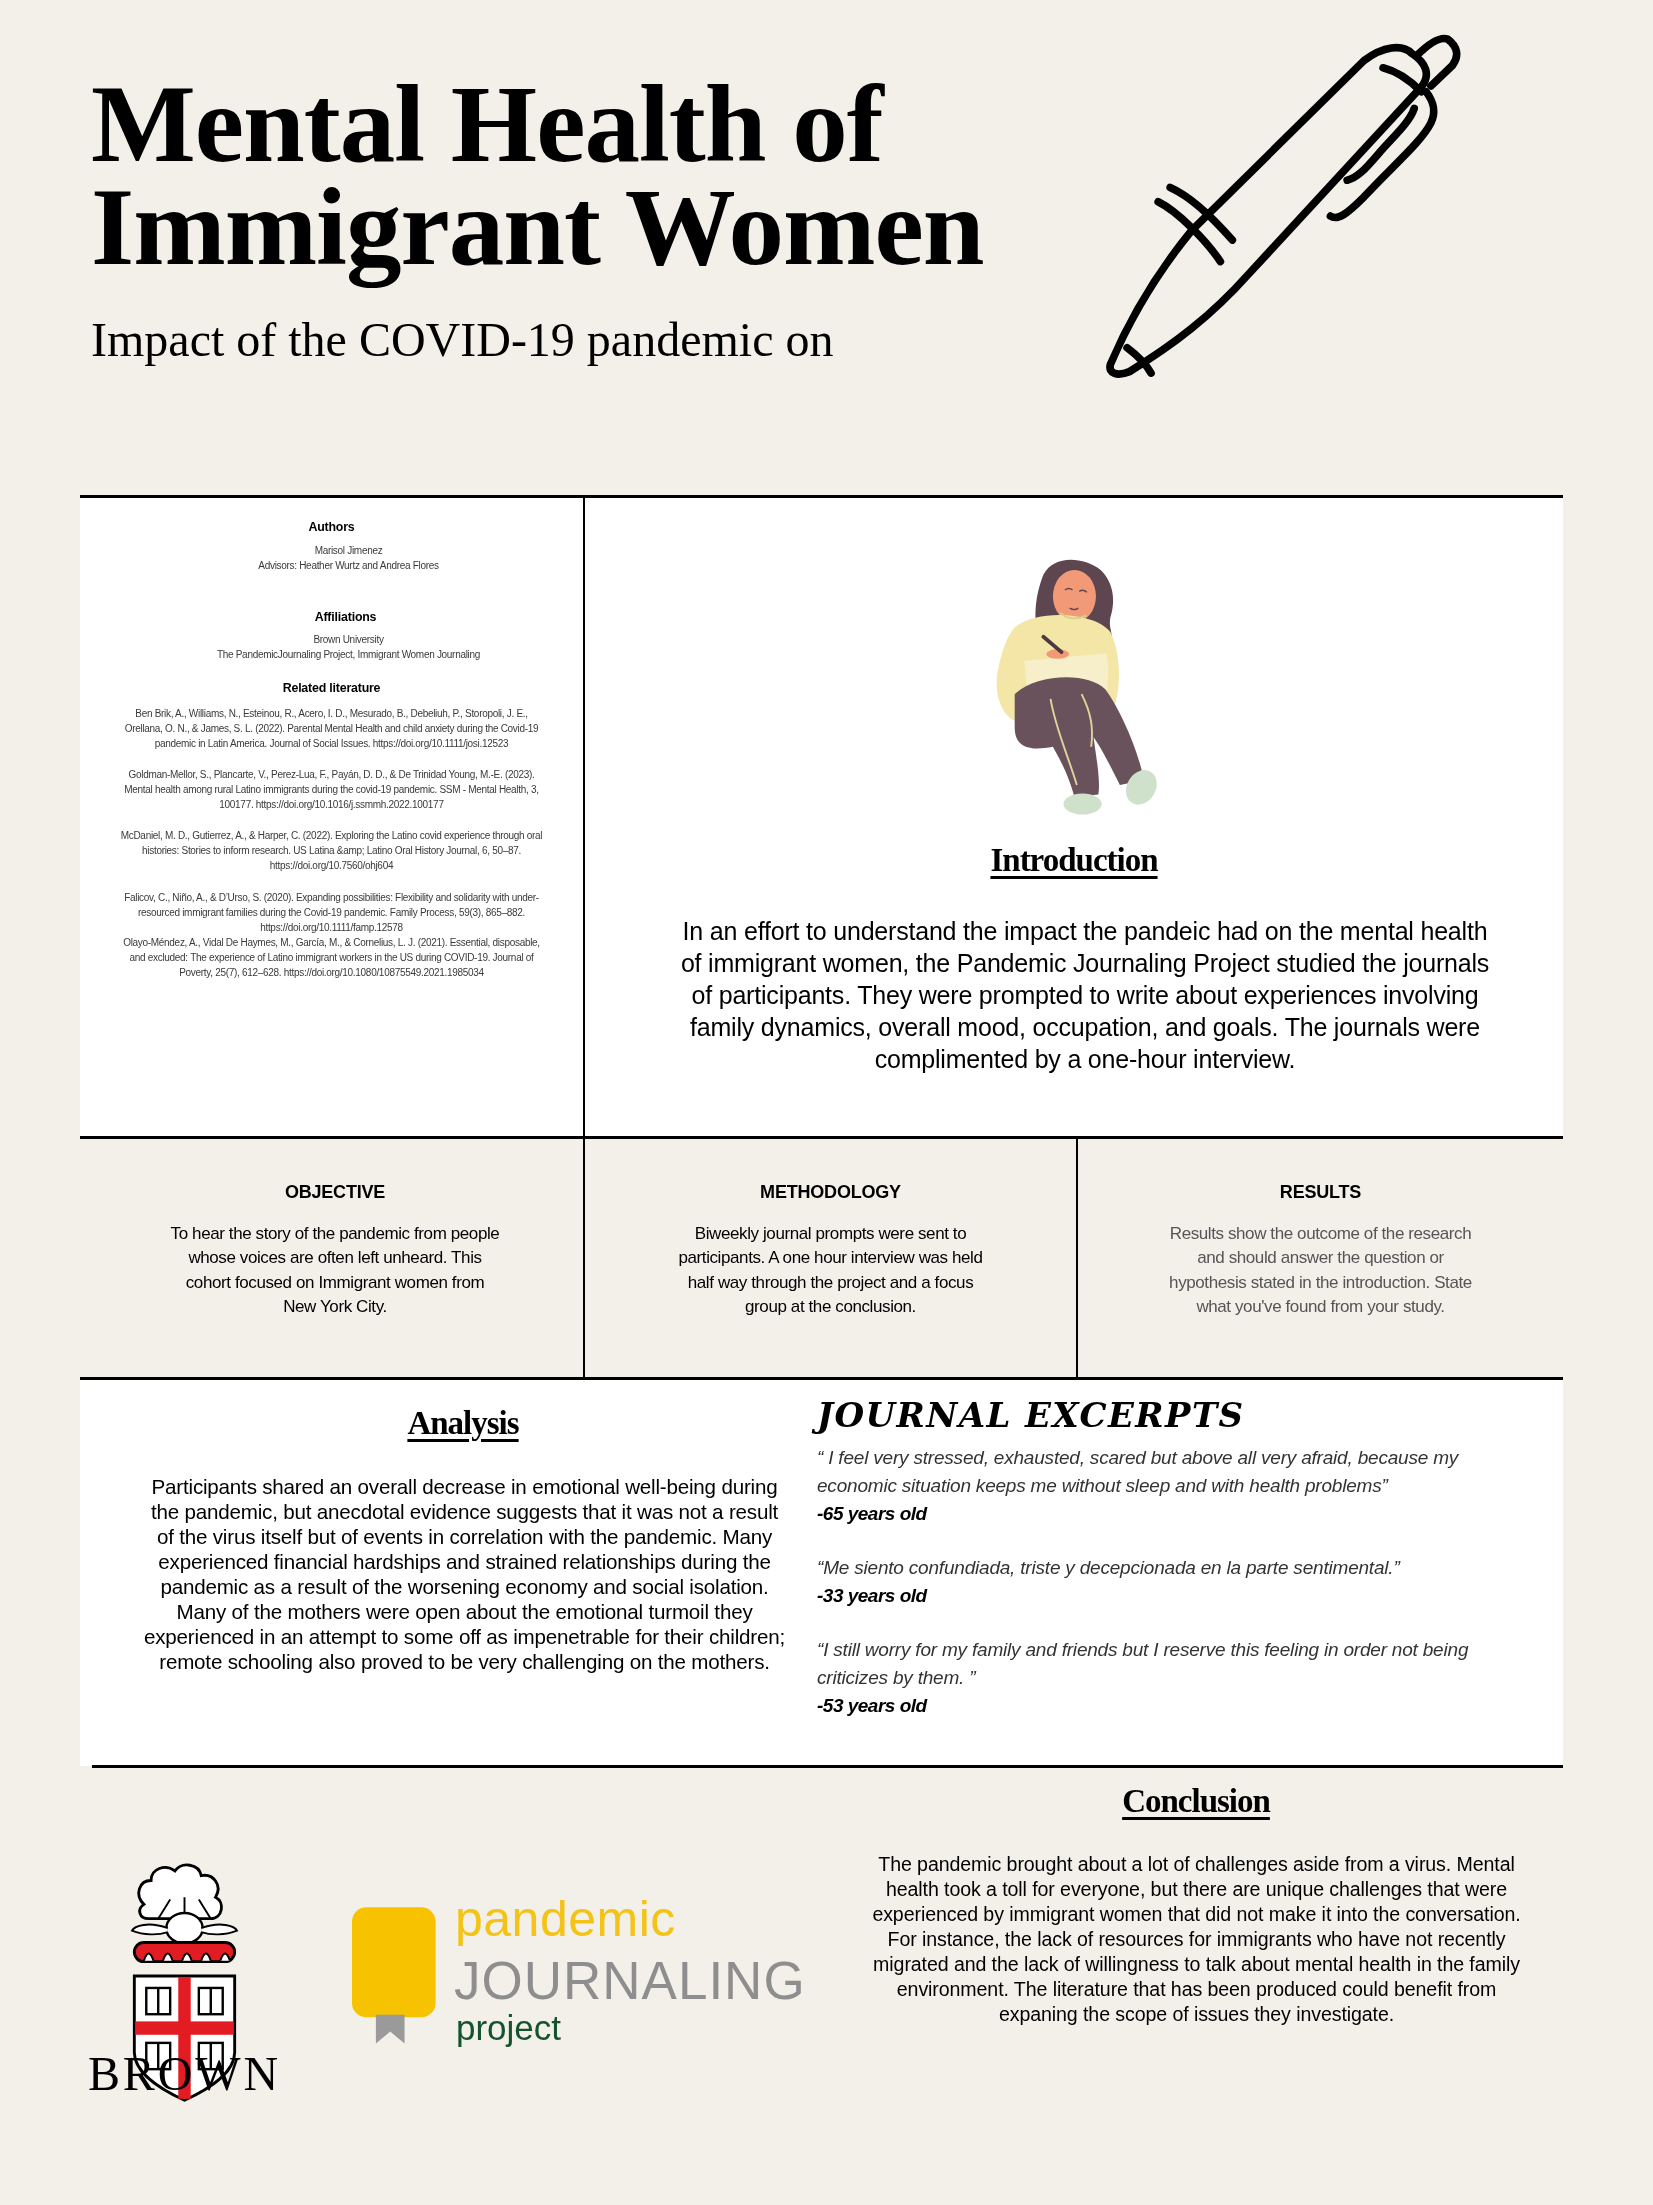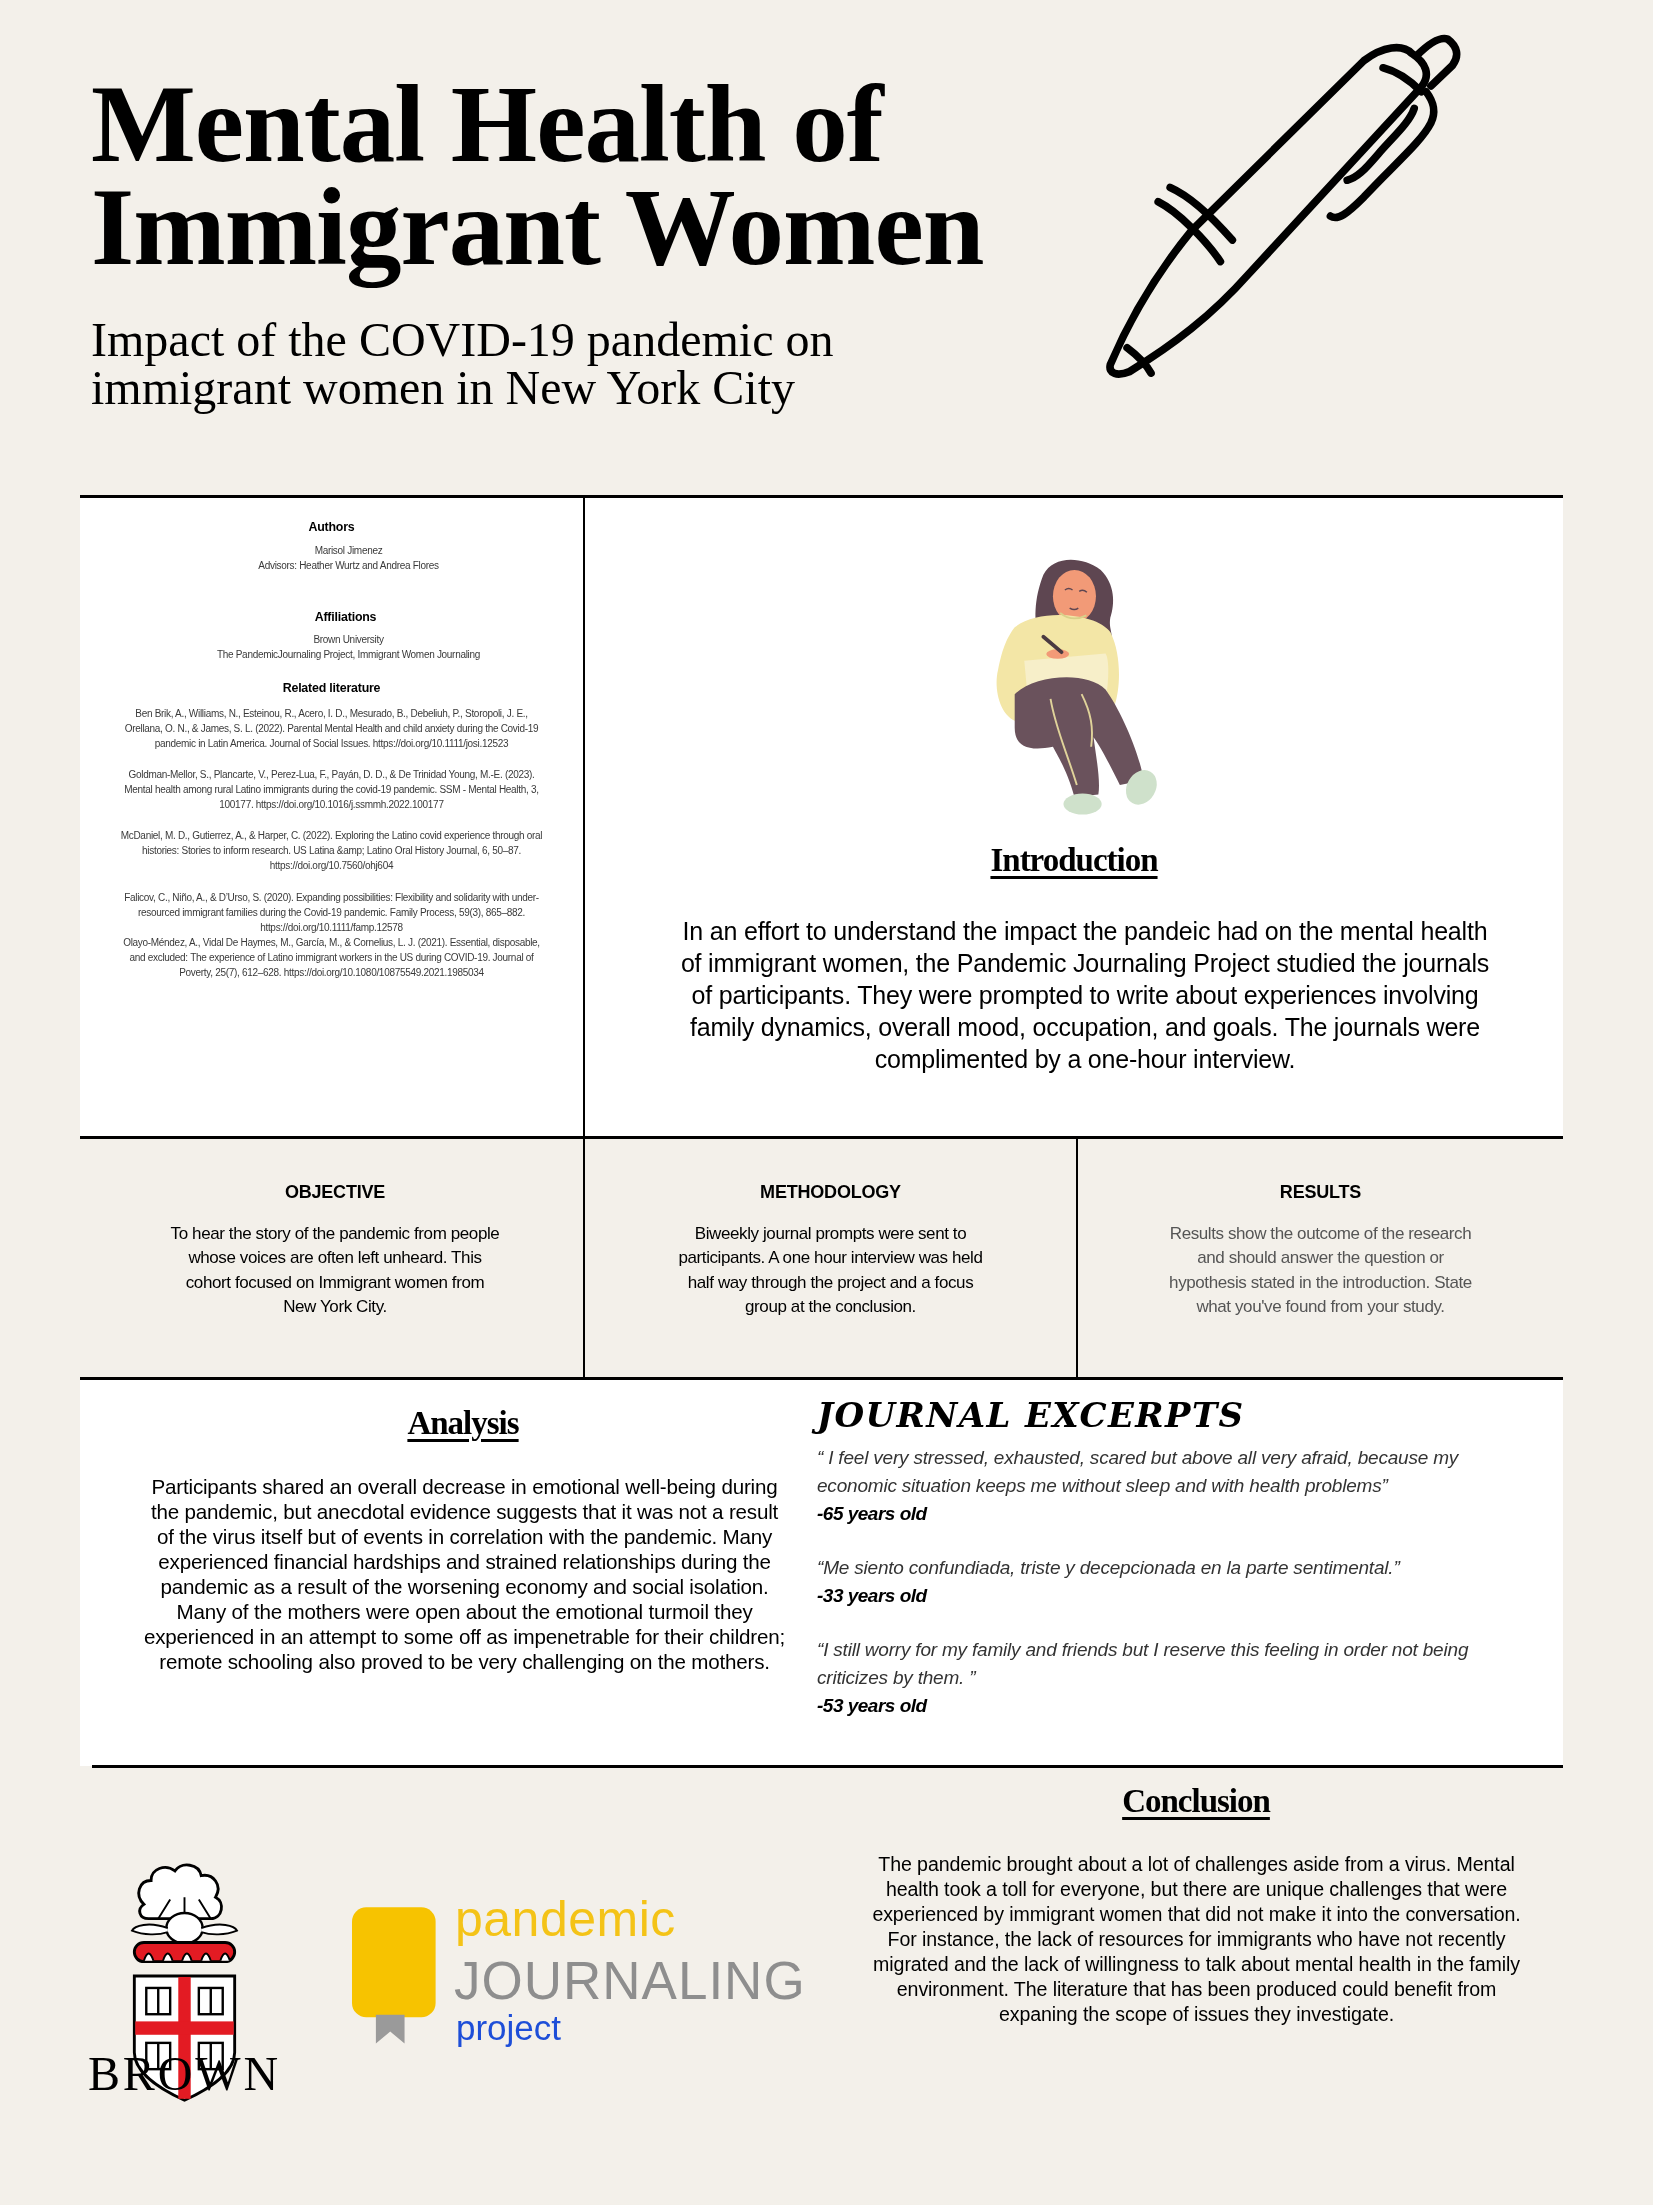--- a/index.html
+++ b/index.html
@@ -91,32 +91,31 @@
   }
   .brown-logo { left: 72px; top: 1847px; width: 225px; height: 258px; }
   .brown-word {
     left: 72px; top: 2046px; width: 225px; text-align: center;
     font-family: "Liberation Serif", "DejaVu Serif", serif;
     font-size: 48px; letter-spacing: 2.9px;
   }
   .pjp-mark { left: 352px; top: 1907px; width: 86px; height: 144px; }
   .pjp-text-1 { left: 455px; top: 1890px; font-size: 50px; color: #f4c317; letter-spacing: 0.5px; }
   .pjp-text-2 { left: 454px; top: 1950px; font-size: 53px; color: #8e8e8e; font-weight: normal; letter-spacing: 1px; width: 364px; overflow: hidden; white-space: nowrap; }
-  .pjp-text-3 { left: 456px; top: 2008px; font-size: 35px; color: #1d4ed8; }
+  .pjp-text-3 { left: 456px; top: 2008px; font-size: 35px; color: #14532d; }
 </style>
 </head>
 <body>
 
 <h1 class="abs title">
   <span>Mental Health of</span><br>
   <span>Immigrant Women</span>
 </h1>
 <h2 class="abs subtitle">
   <span>Impact of the COVID-19 pandemic on</span><br>
-  <span>immigrant women in New York City</span>
 </h2>
 
 <svg class="abs pen" viewBox="0 0 790 770" fill="none" stroke="#000" stroke-width="16" stroke-linecap="round" stroke-linejoin="round">
 
   <path d="M30 690 C 60 620, 110 520, 200 410 L 560 55 C 600 25, 640 20, 660 40 C 690 60, 700 85, 680 110 L 320 500 C 240 590, 160 650, 70 705 C 45 715, 25 710, 30 690 Z"></path>
 
   <path d="M155 320 C 200 340, 250 390, 285 430"></path>
   <path d="M130 350 C 170 370, 230 430, 260 475"></path>
 
   <path d="M65 655 C 85 670, 105 690, 115 708"></path>

